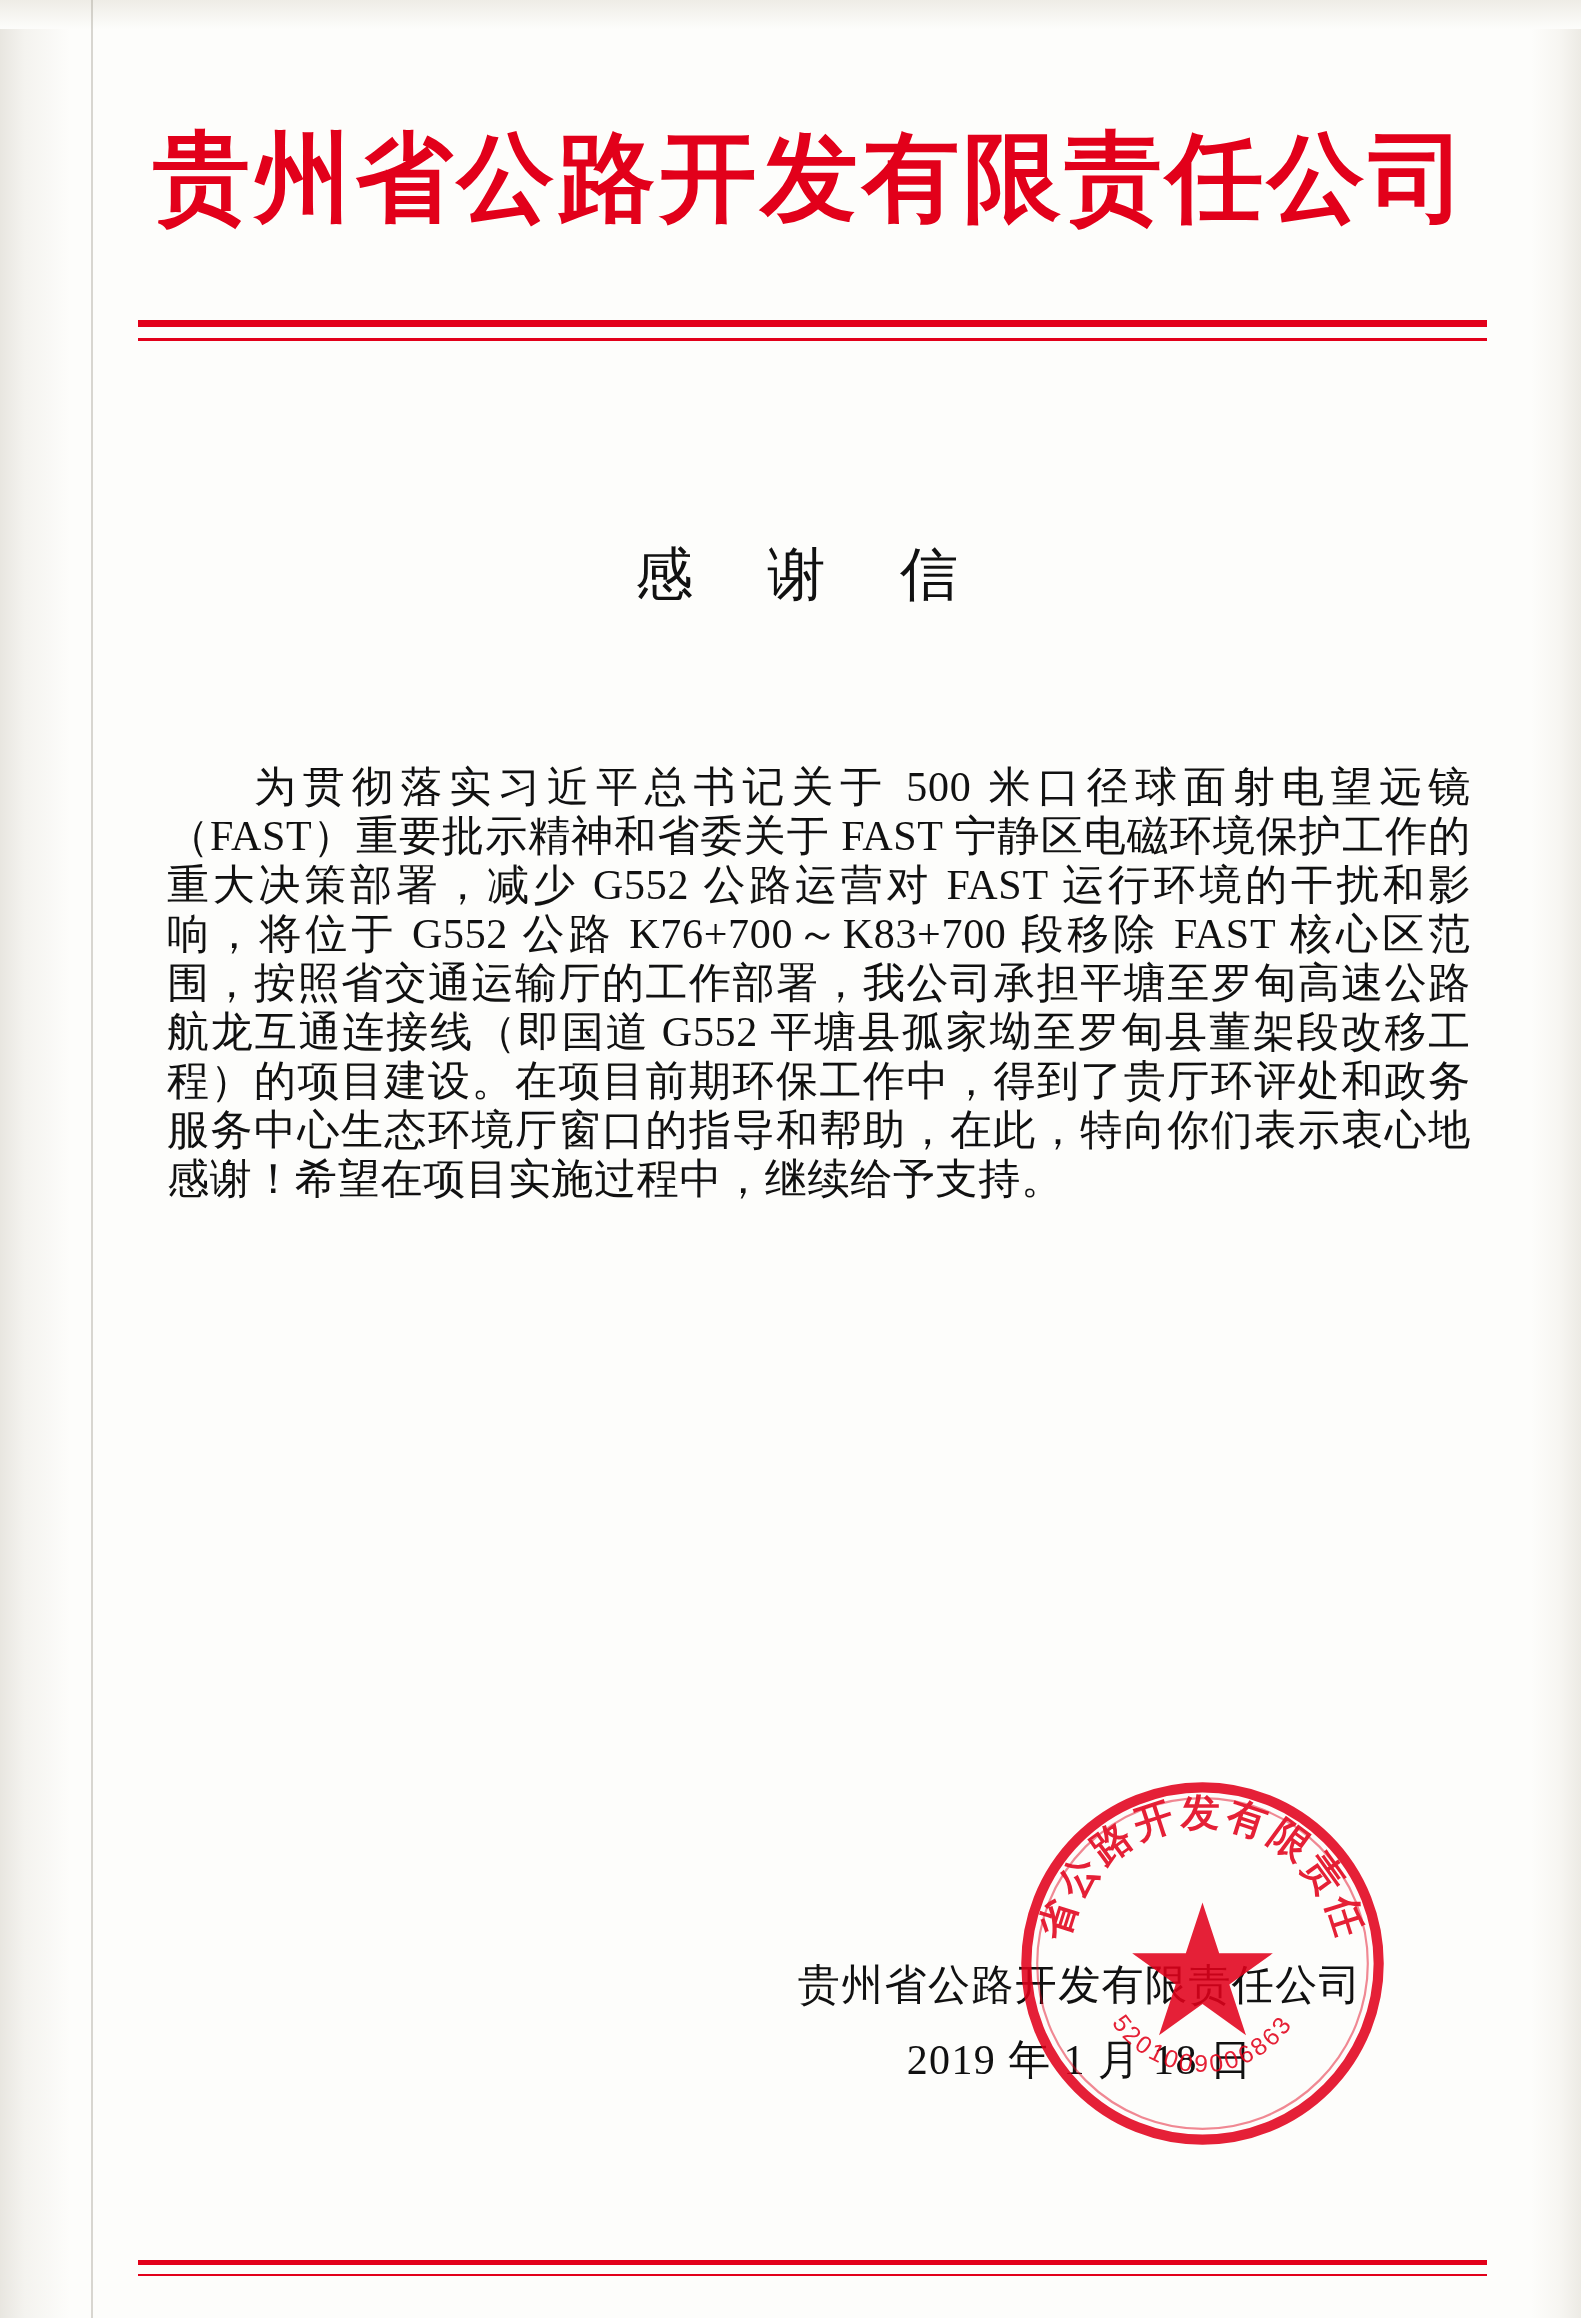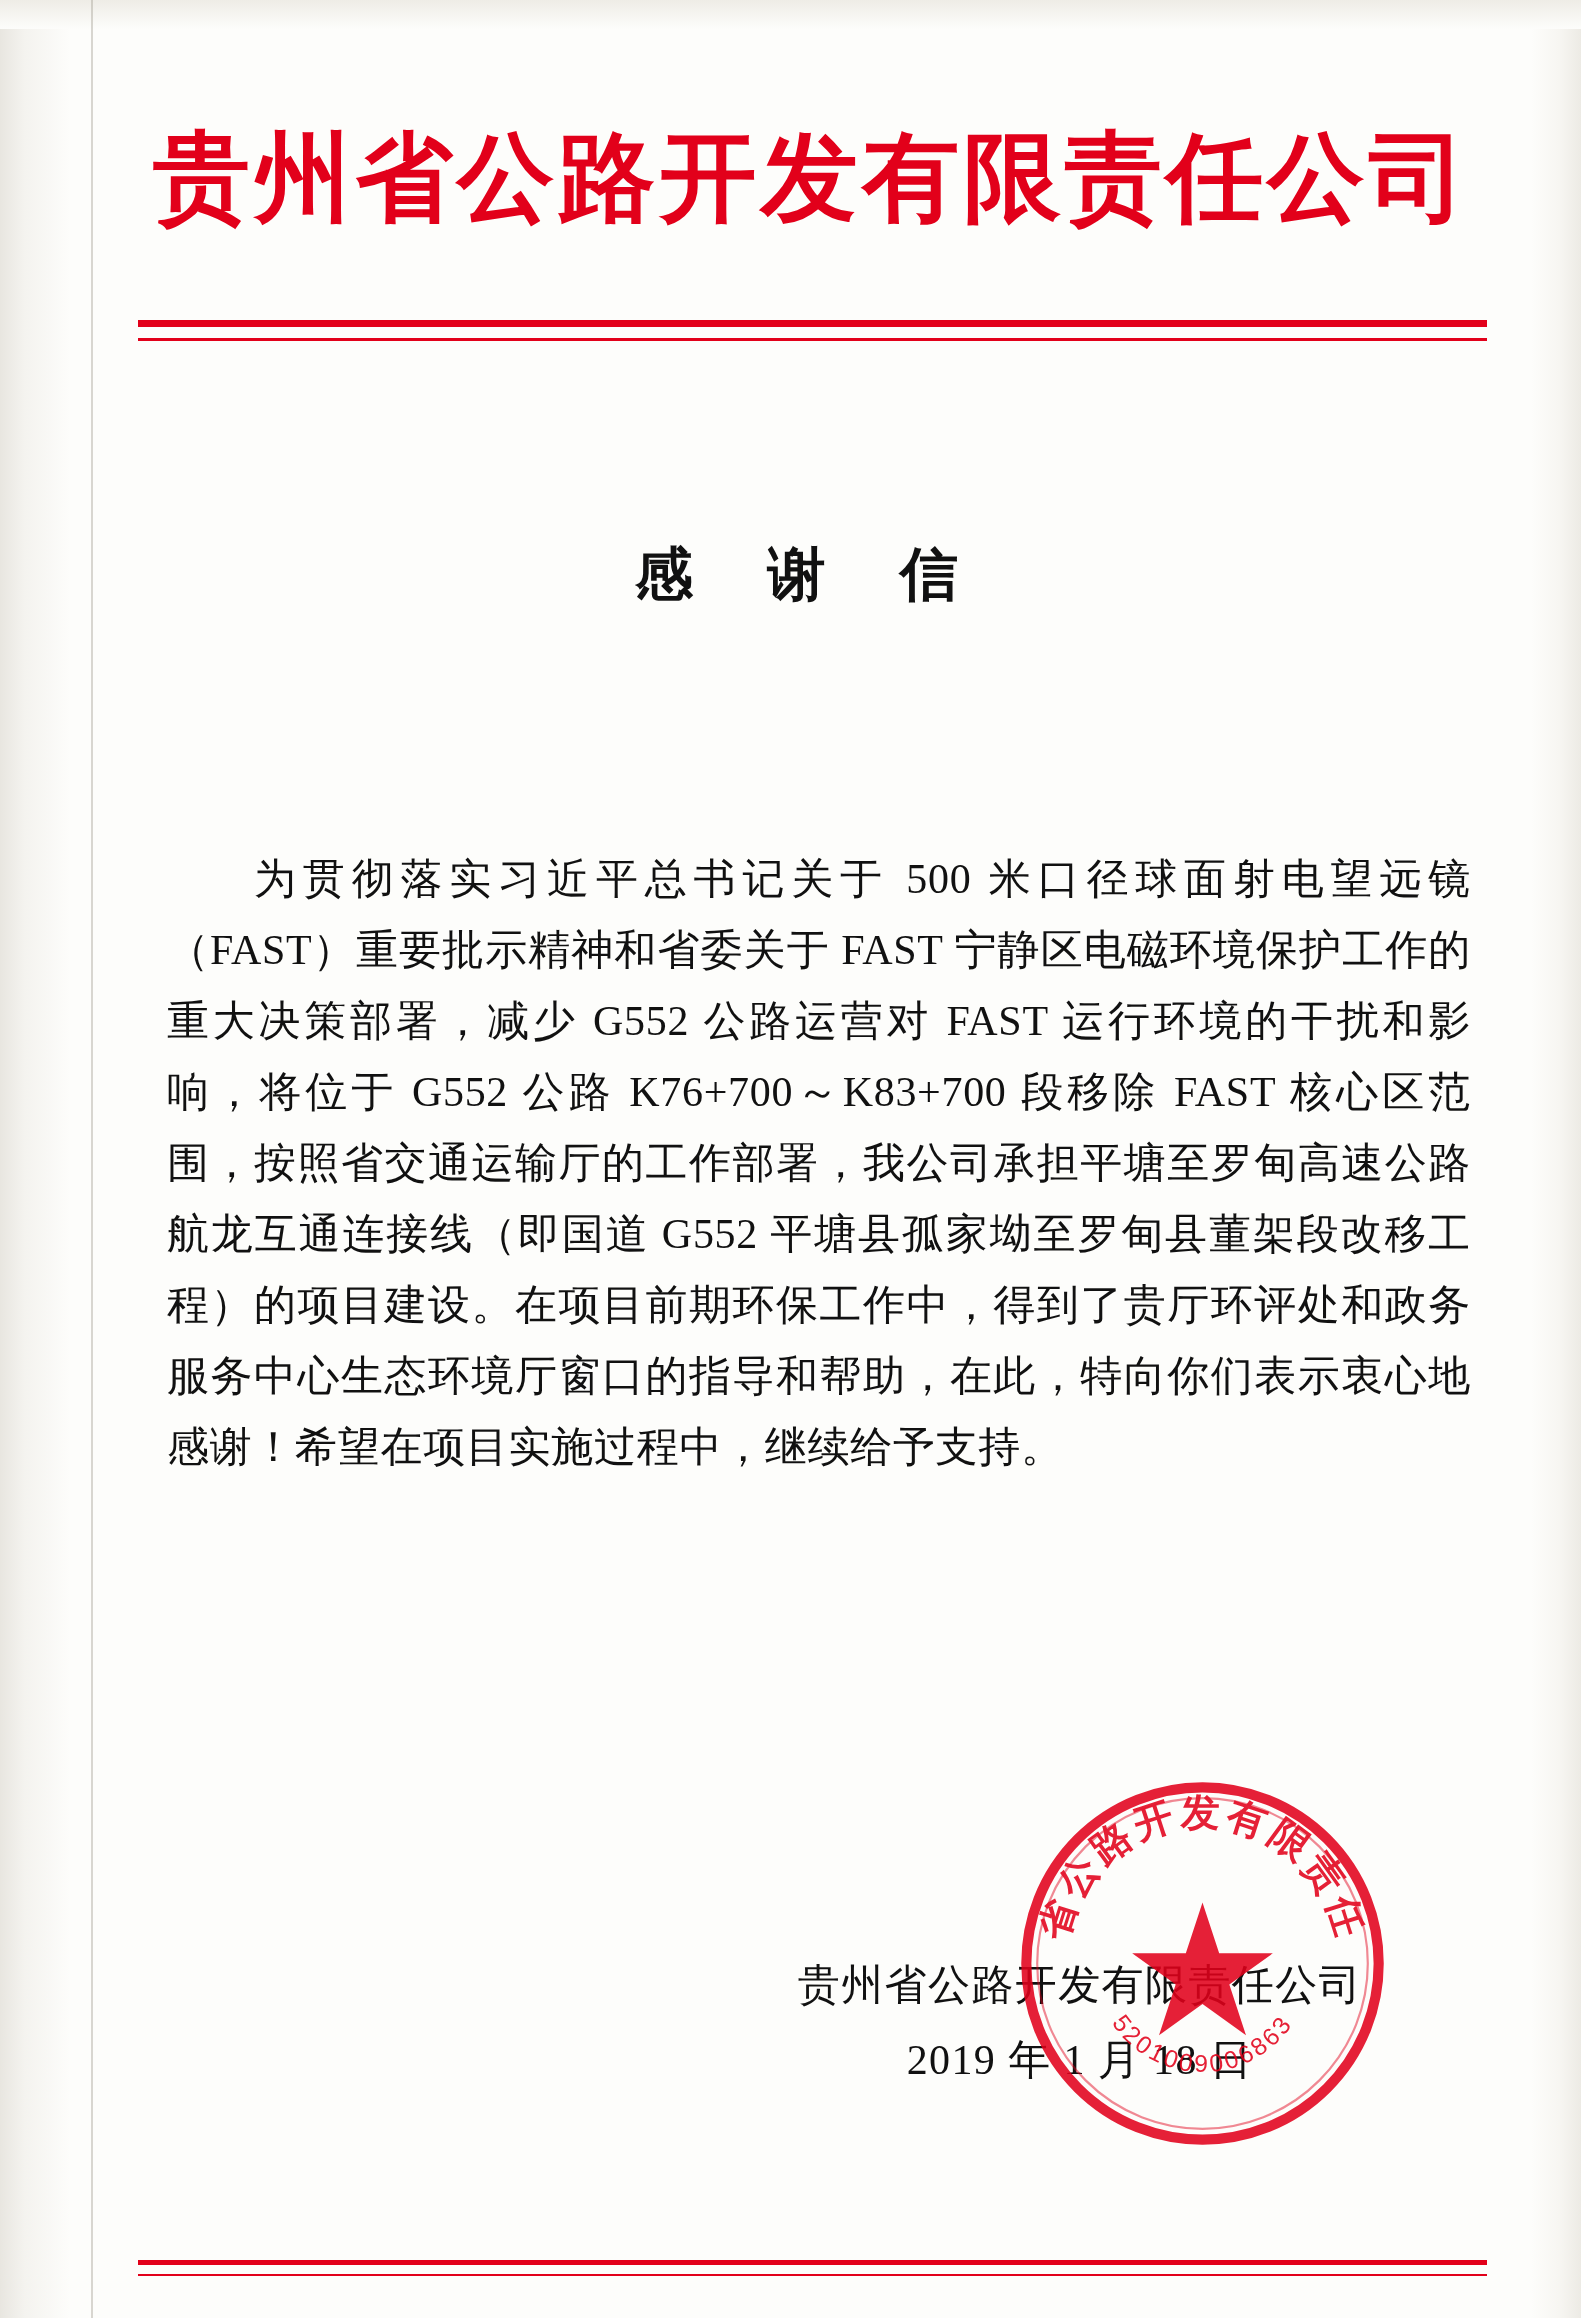--- a/index.html
+++ b/index.html
@@ -84,41 +84,41 @@
     background: #e2001a;
   }
   
   .doc-title {
     position: absolute;
     left: 0;
     top: 536px;
     width: 1405px;
     text-align: center;
     font-size: 58px;
-    font-weight: bold;
+    font-weight: normal;
     letter-spacing: 30px;
     color: #111;
     font-family: "Liberation Serif", "DejaVu Serif", serif;
   }
   
   .salutation {
     position: absolute;
     left: 58px;
     top: 724px;
     font-size: 42px;
     color: #111;
     letter-spacing: 1.4px;
   }
   .body-text {
     position: absolute;
     left: 58px;
-    top: 844px;
+    top: 763px;
     width: 1304px;
     font-size: 42px;
-    line-height: 71px;
+    line-height: 49px;
     color: #111;
     text-align: justify;
     text-justify: inter-ideograph;
     text-indent: 87px;
     letter-spacing: 0.7px;
   }
   
   .signature {
     position: absolute;
     right: 152px;

